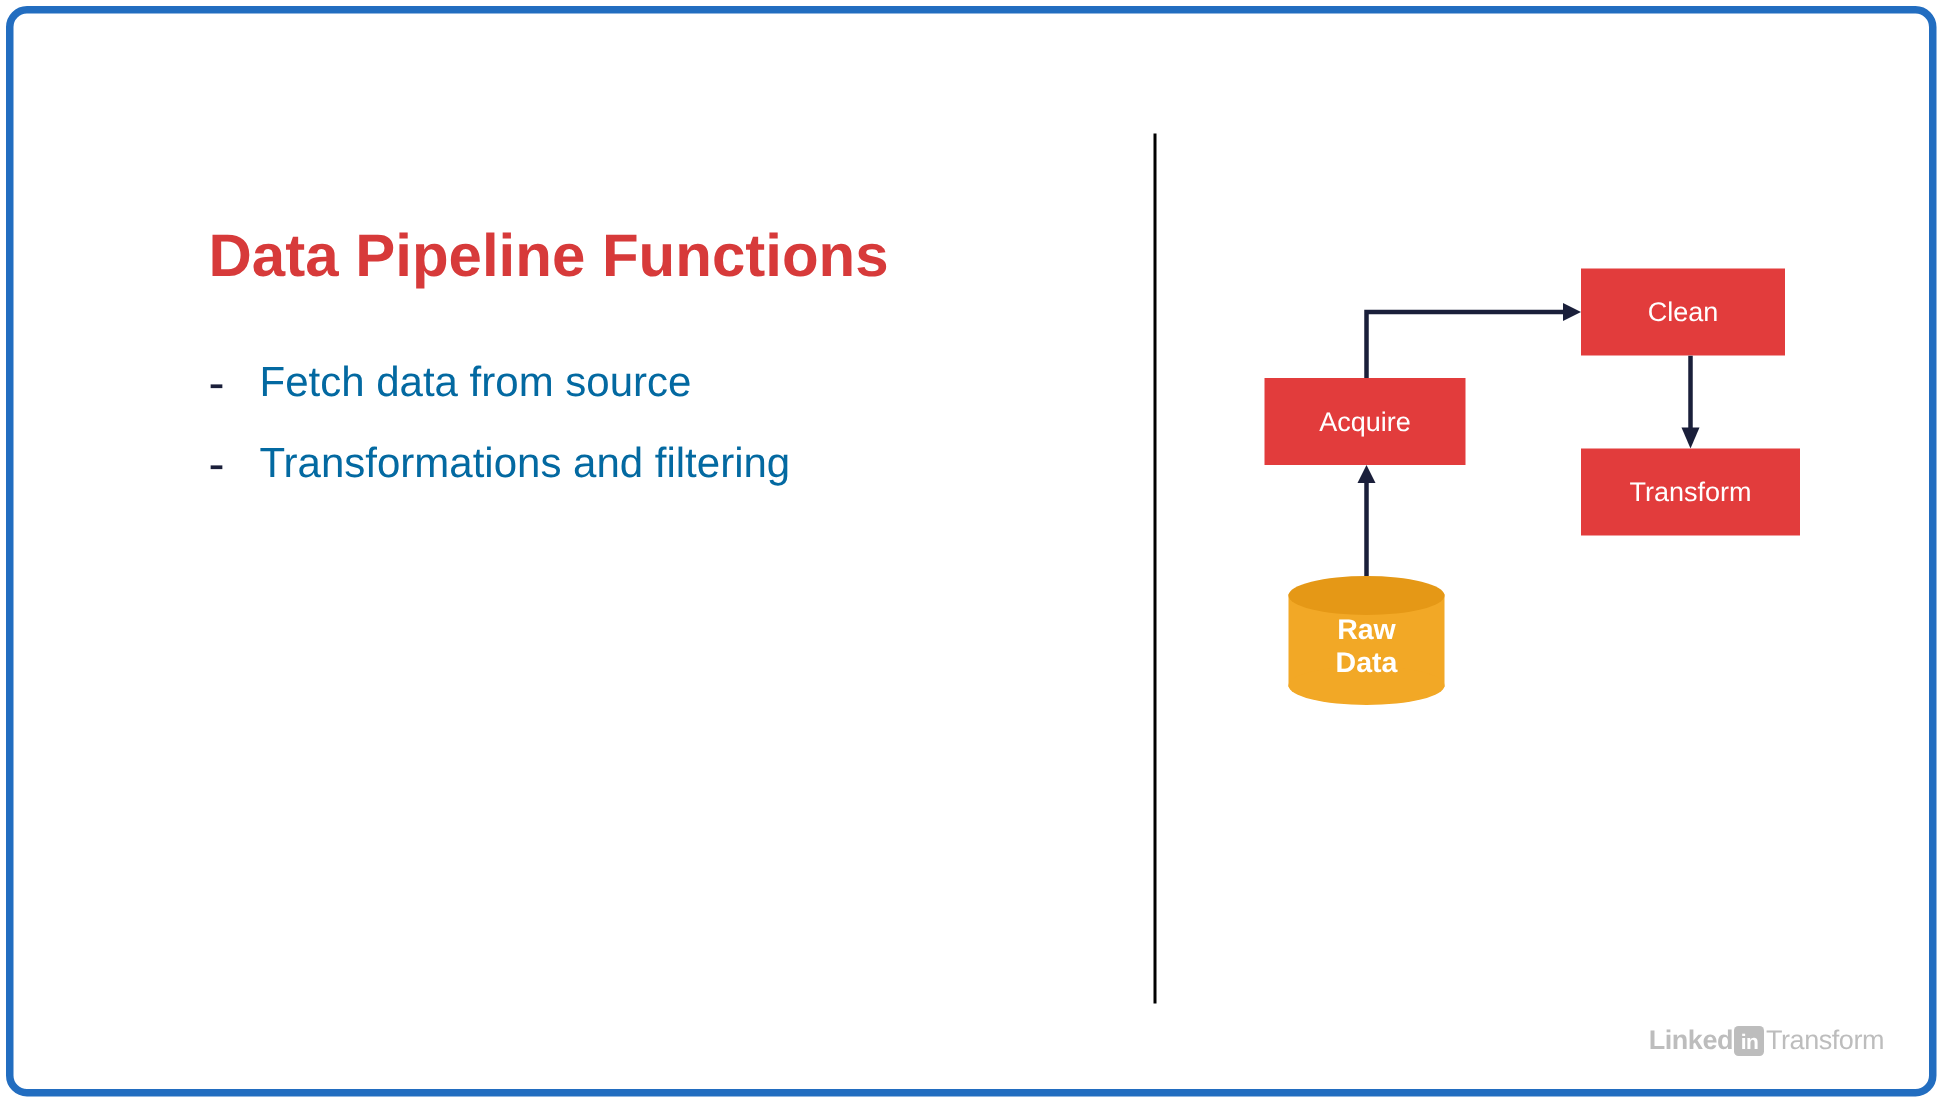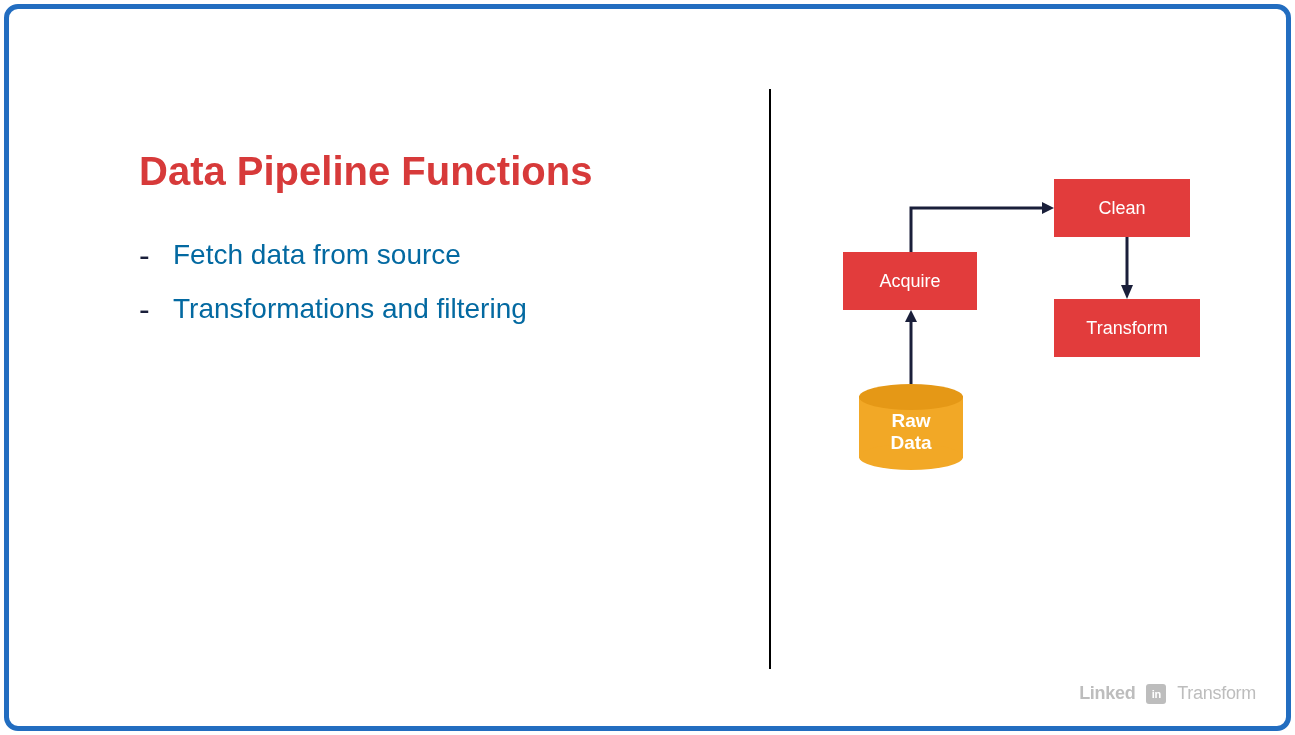--- a/index.html
+++ b/index.html
@@ -128,31 +128,31 @@
   .watermark {
     position: absolute;
     right: 30px;
     bottom: 22px;
     font-size: 18px;
     color: #bdbdbd;
     font-weight: 600;
     letter-spacing: -0.3px;
     display: flex;
     align-items: center;
-    gap: 10px;
+    gap: 0;
   }
   .watermark .in-box {
     display: inline-flex;
     align-items: center;
     justify-content: center;
     width: 20px; height: 20px;
     background: #bdbdbd;
     color: #fff;
     border-radius: 3px;
-    font-size: 11px;
+    font-size: 14px;
     font-weight: 700;
     margin: 0 1px;
   }
 </style>
 </head>
 <body>
 
 <div class="frame">
   <div class="content">
 

